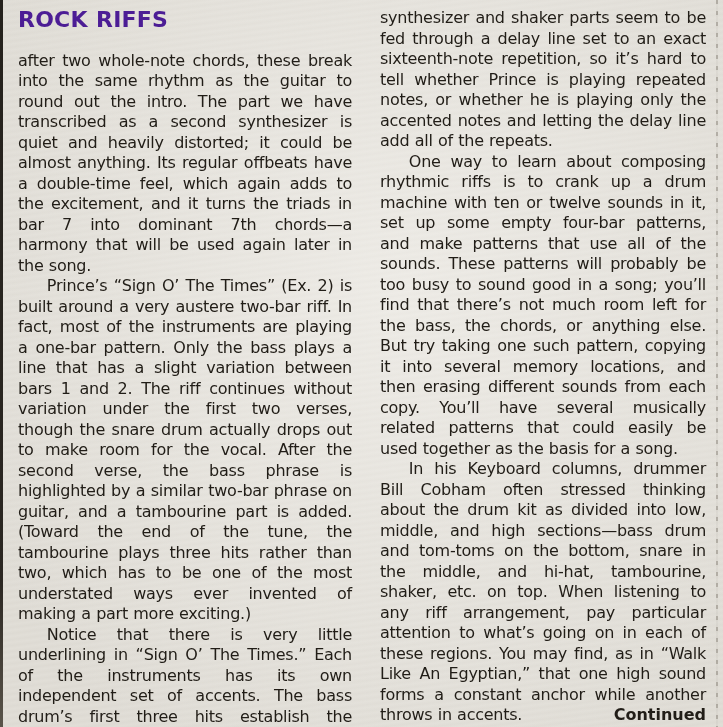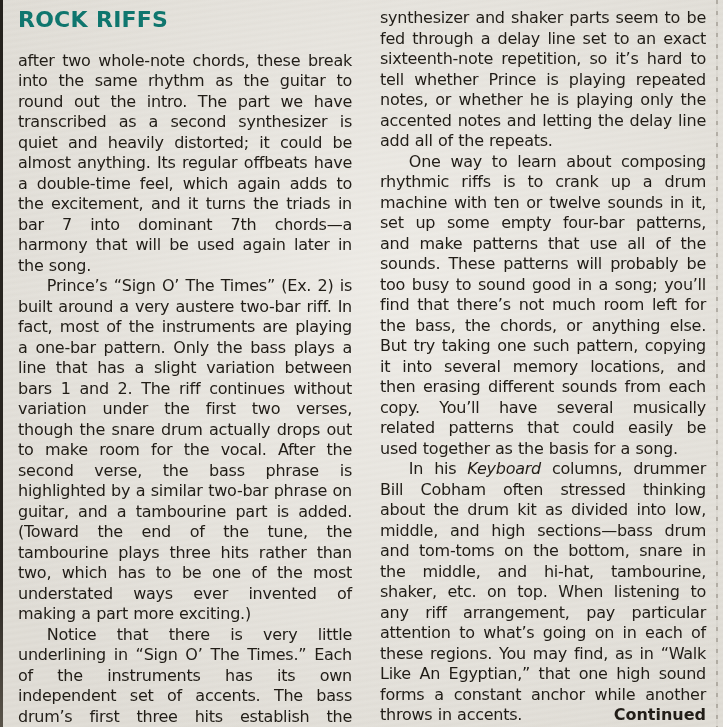--- a/index.html
+++ b/index.html
@@ -58,32 +58,32 @@
     line-height: 20.5px;
     letter-spacing: -0.25px;
     word-spacing: 0.5px;
   }
   .col-left  { width: 334px; }
   .col-right { width: 326px; }
   .section-title {
     font-size: 22px;
     font-weight: bold;
     letter-spacing: 0.2px;
-    color: #0f766e;
+    color: #4c1d95;
     margin: 2px 0 20px 0;
     text-align: left;
   }
   p.body-para {
     margin: 0;
     padding: 0;
   }
   p.body-para.indent {
     text-indent: 1.8em;
   }
-  .italic { font-style: italic; }
+  .italic { }
   .continued {
     float: right;
     font-weight: bold;
     letter-spacing: 0;
   }
 </style>
 </head>
 <body>
 
 <div class="paper-texture"></div>

